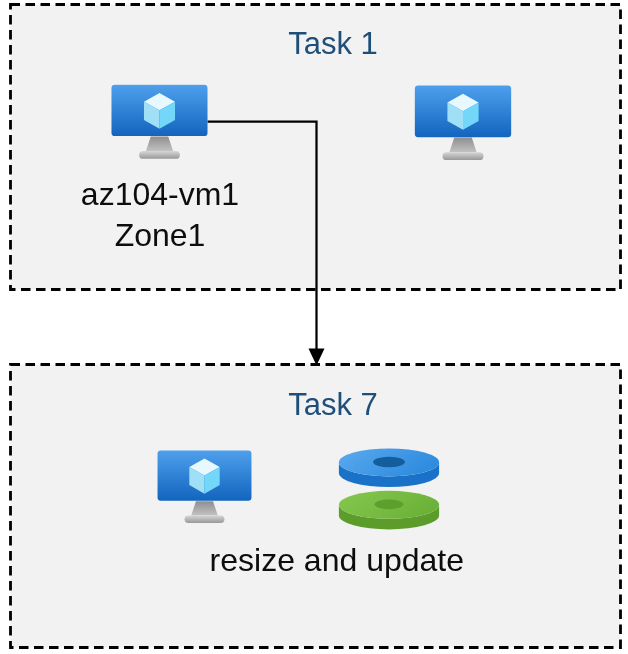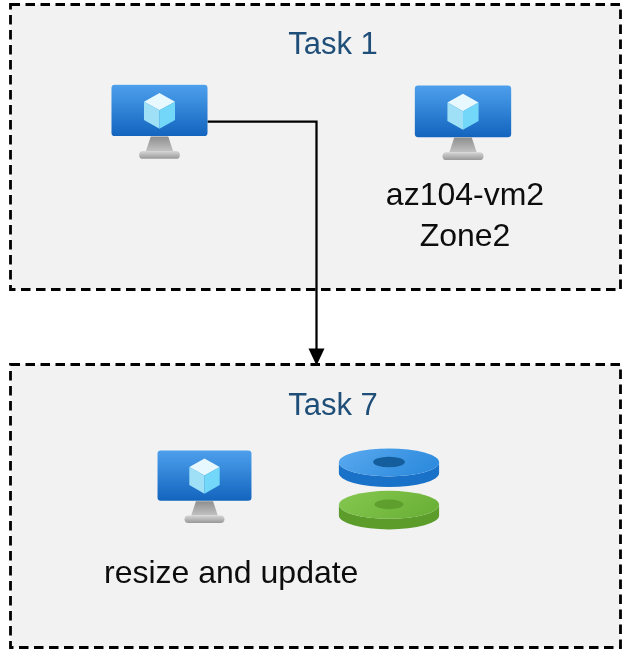--- a/index.html
+++ b/index.html
@@ -22,21 +22,21 @@
   .icon.vm2{left:414px;top:85px;width:98px;height:76px;}
   .icon.vm3{left:157px;top:450px;width:95px;height:74px;}
   .icon.disks{left:336px;top:443px;width:106px;height:89px;}
   .label{
     position:absolute;width:240px;text-align:center;top:174px;
     font-size:32px;line-height:41px;color:var(--label-color,#000);
   }
   .label.l-vm1{left:40px;}
   .label.l-vm2{left:345px;}
   .caption{
-    position:absolute;left:104px;top:552px;width:360px;text-align:left;
+    position:absolute;left:104px;top:540px;width:360px;text-align:right;
     font-size:32px;line-height:40px;color:var(--label-color,#000);
   }
   .defs-holder{position:absolute;width:0;height:0;overflow:hidden;}
 </style>
 </head>
 <body>
 
 <div class="canvas">
 
   <svg class="defs-holder" aria-hidden="true">
@@ -89,23 +89,23 @@
 
   <div class="title t1">Task 1</div>
 
   <svg class="icon vm1" viewBox="0 0 100 78">
       <use href="#sym-vm"></use>
     </svg>
   <svg class="icon vm2" viewBox="0 0 100 78">
       <use href="#sym-vm"></use>
     </svg>
 
-  <div class="label l-vm2">
-    <div>az104-vm2</div>
-    <div>Zone2</div>
+  <div class="label l-vm1">
+    <div>az104-vm1</div>
+    <div>Zone1</div>
   </div>
 
   <div class="title t2">Task 7</div>
 
   <svg class="icon vm3" viewBox="0 0 100 78">
       <use href="#sym-vm"></use>
     </svg>
   <svg class="icon disks" viewBox="0 0 110 92">
       <use href="#sym-disks"></use>
     </svg>

